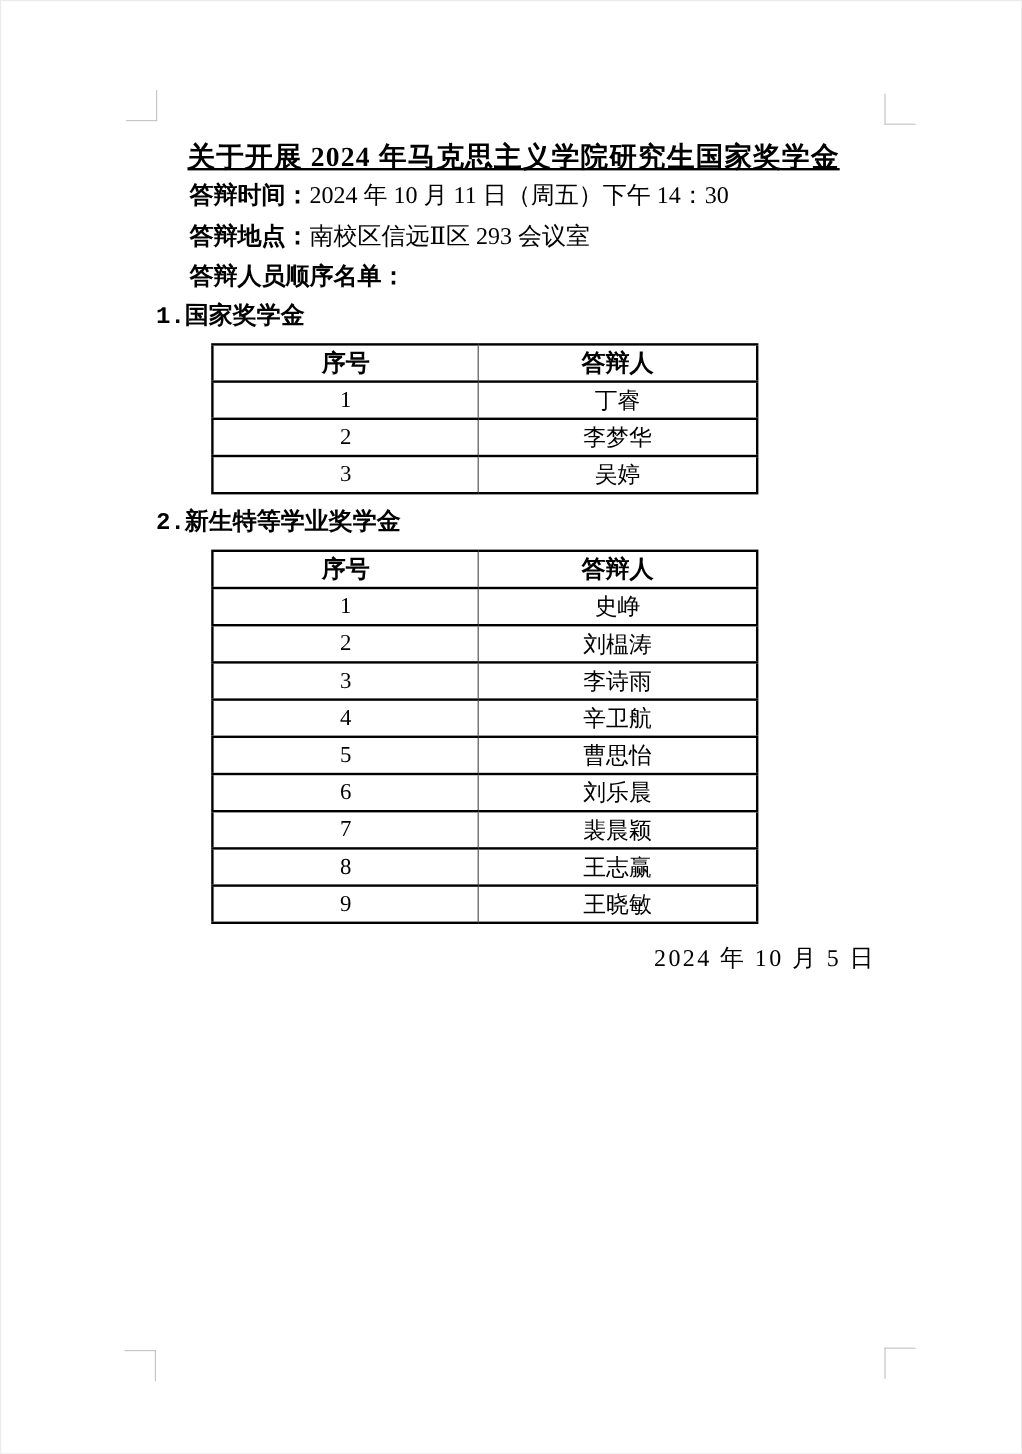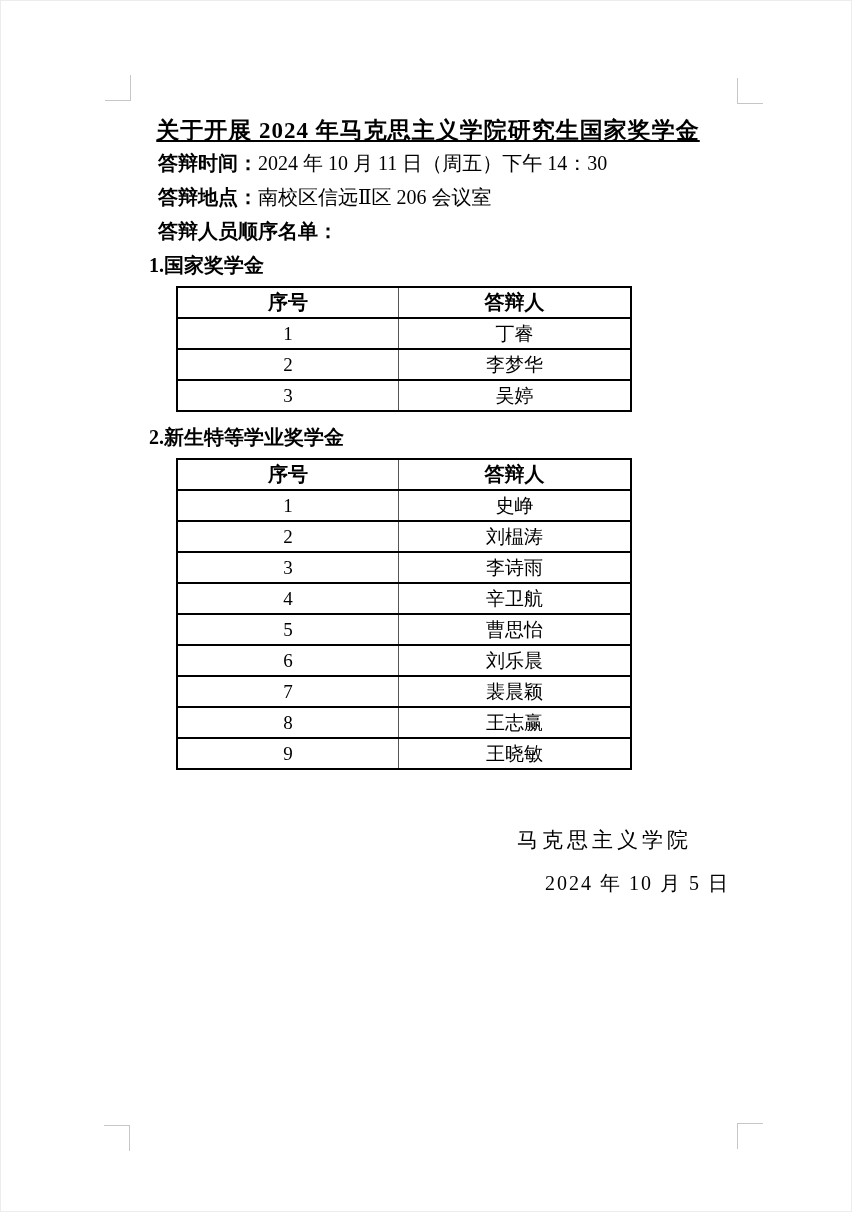--- a/index.html
+++ b/index.html
@@ -50,21 +50,22 @@
     margin: 0;
   }
   .first-para { margin-top: 8px; }
   .indent { text-indent: 2em; }
   .bold { font-weight: bold; }
 
   .section-heading {
     font-size: 20px;
     font-weight: bold;
     line-height: 34px;
-    margin-left: 31px;
+    margin-left: 12px;
+    font-family: Liberation Mono, monospace;
   }
 
   table.roster {
     border-collapse: collapse;
     table-layout: fixed;
     width: 456px;
     margin: 4px 0 0 58px;
     border: 2px solid #000000;
   }
   table.roster th,
@@ -111,21 +112,21 @@
 <div class="corner bl"></div>
 <div class="corner br"></div>
 
 <div class="content">
 
   <div class="title">关于开展 2024 年马克思主义学院研究生国家奖学金</div>
 
 
   <p class="para indent"><span class="bold">答辩时间：</span><span>2024 年 10 月 11 日（周五）下午 14：30</span></p>
 
-  <p class="para indent"><span class="bold">答辩地点：</span><span>南校区信远Ⅱ区 206 会议室</span></p>
+  <p class="para indent"><span class="bold">答辩地点：</span><span>南校区信远Ⅱ区 293 会议室</span></p>
 
   <p class="para indent bold">答辩人员顺序名单：</p>
 
   <div class="section-heading">1.国家奖学金</div>
 
   <table class="roster">
     <tbody>
         <tr>
       <th>序号</th>
       <th>答辩人</th>
@@ -185,16 +186,15 @@
       <td>8</td>
       <td>王志赢</td>
     </tr>
     <tr>
       <td>9</td>
       <td>王晓敏</td>
     </tr>
   </tbody>
     </table>
 
-  <div class="signature">马克思主义学院</div>
   <div class="date">2024 年 10 月 5 日</div>
 
 </div>
 
 </body></html>

